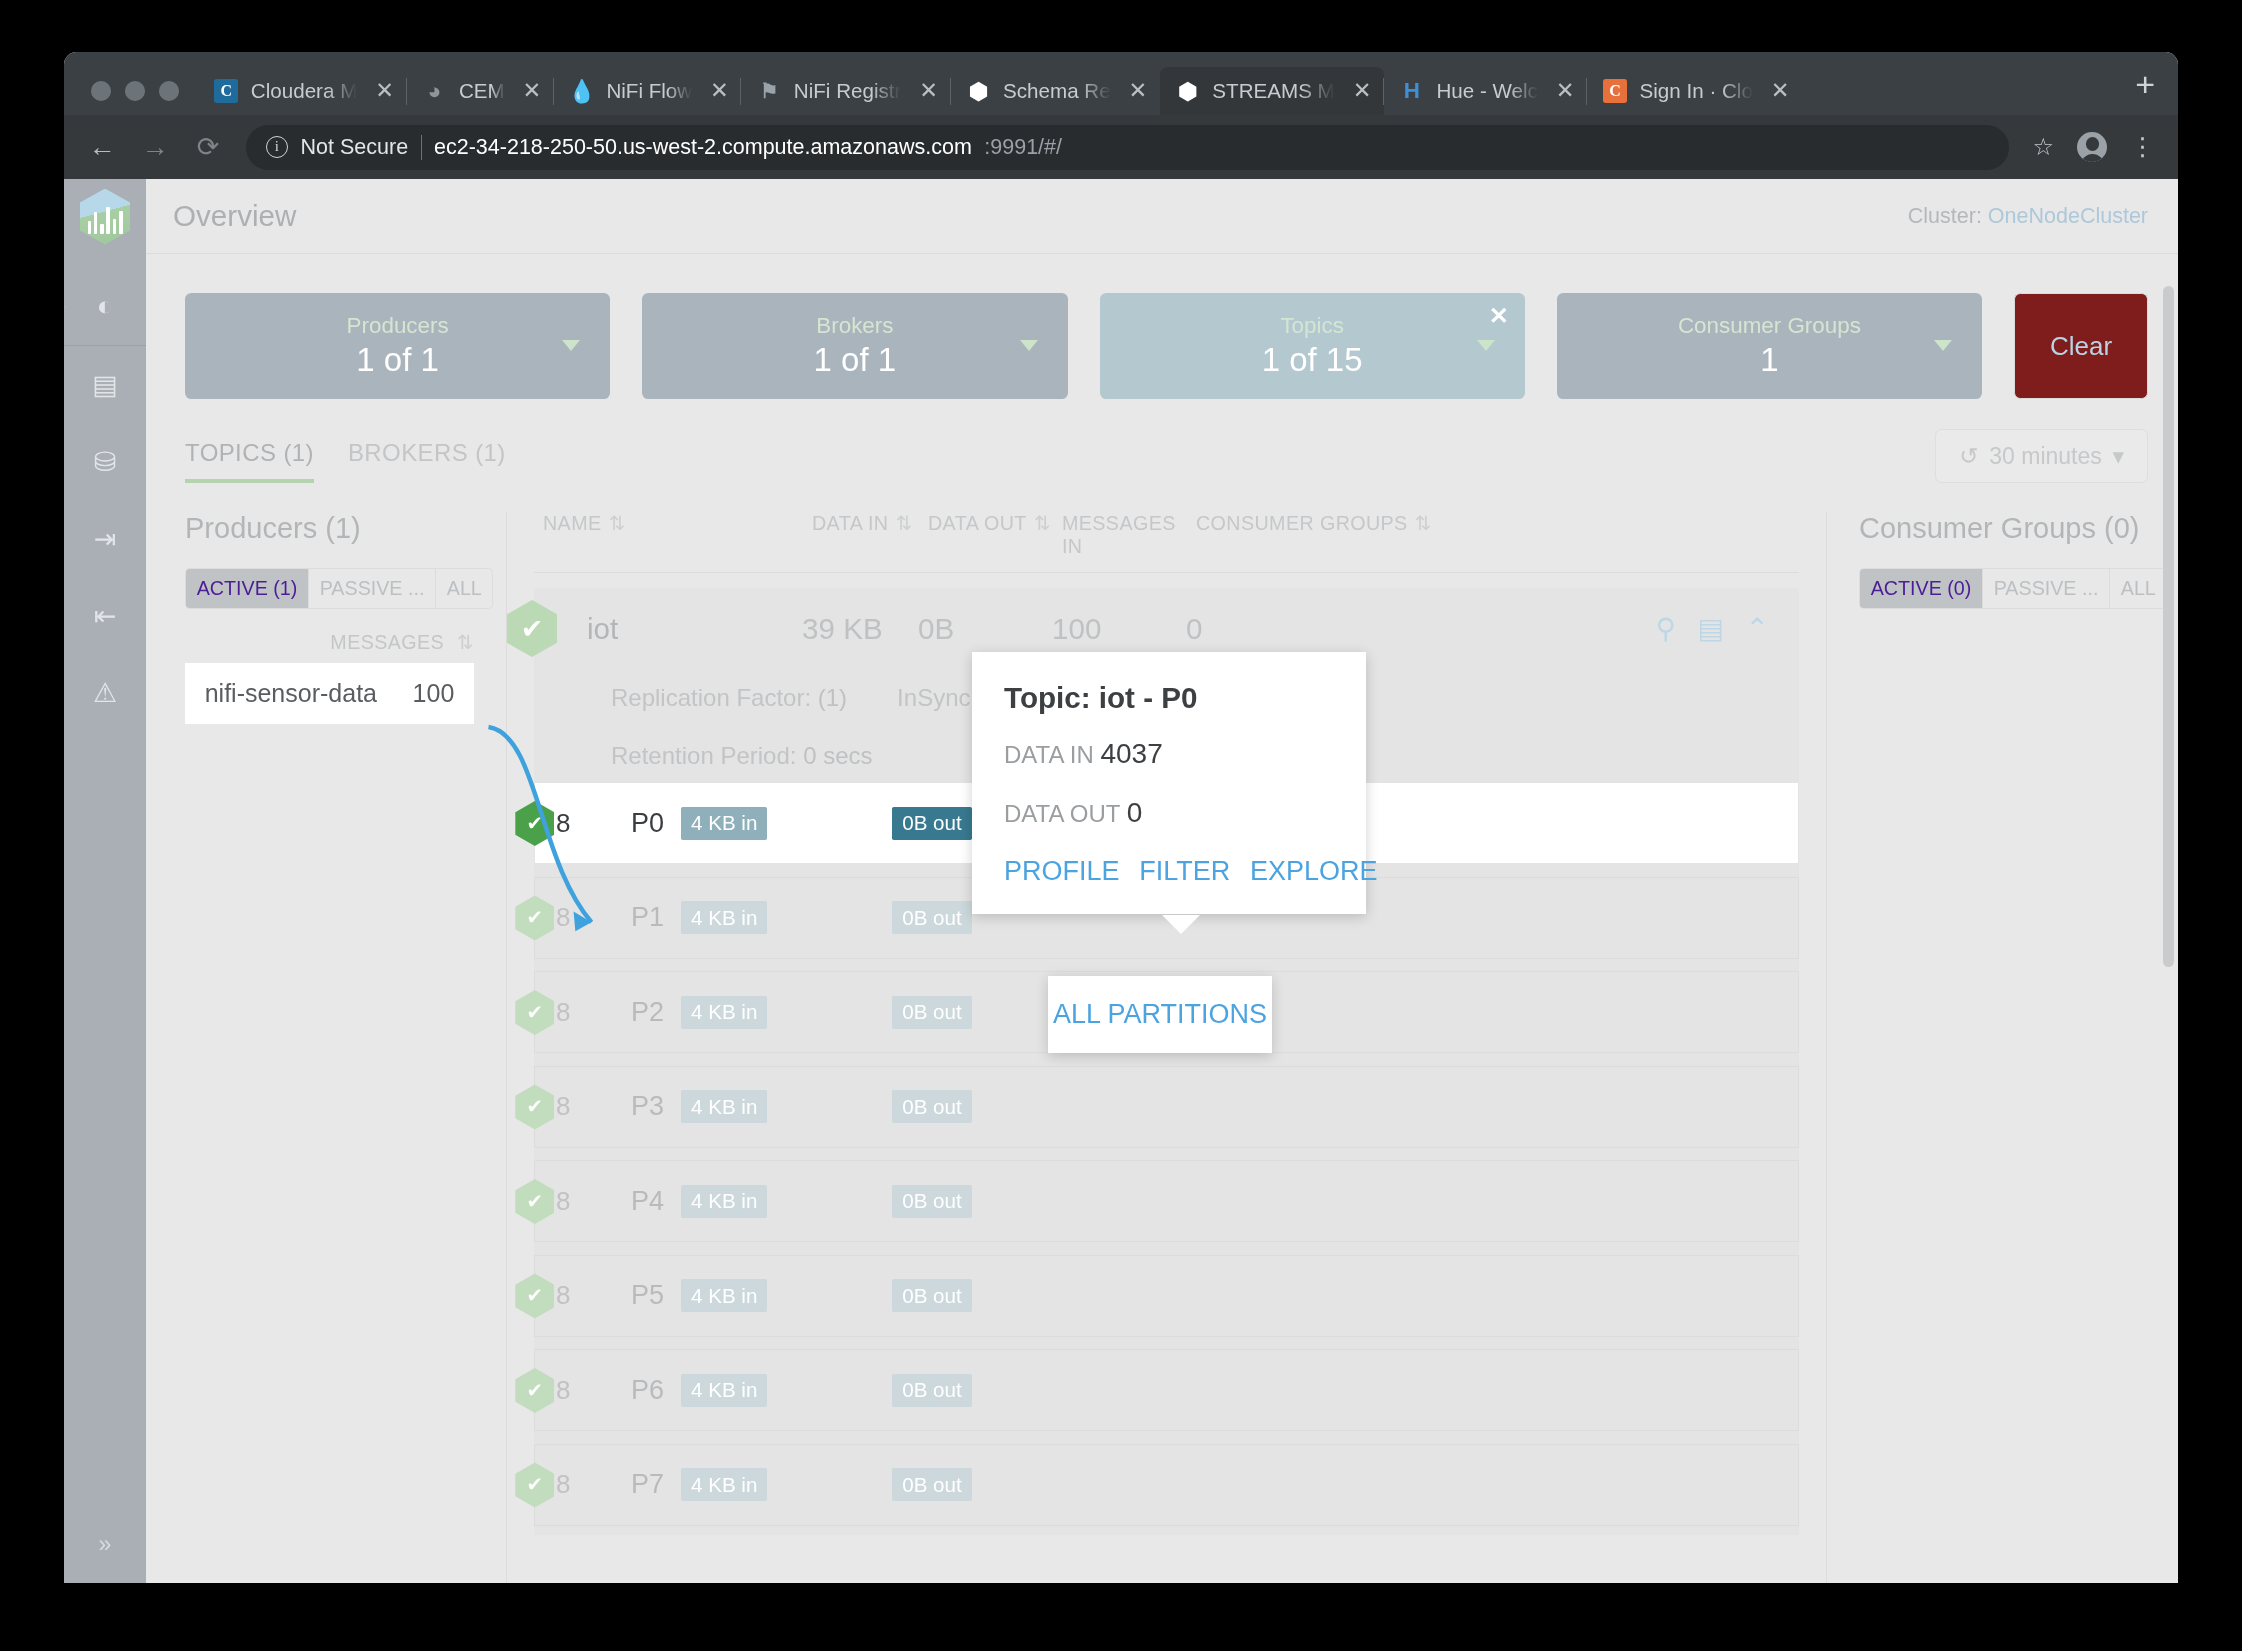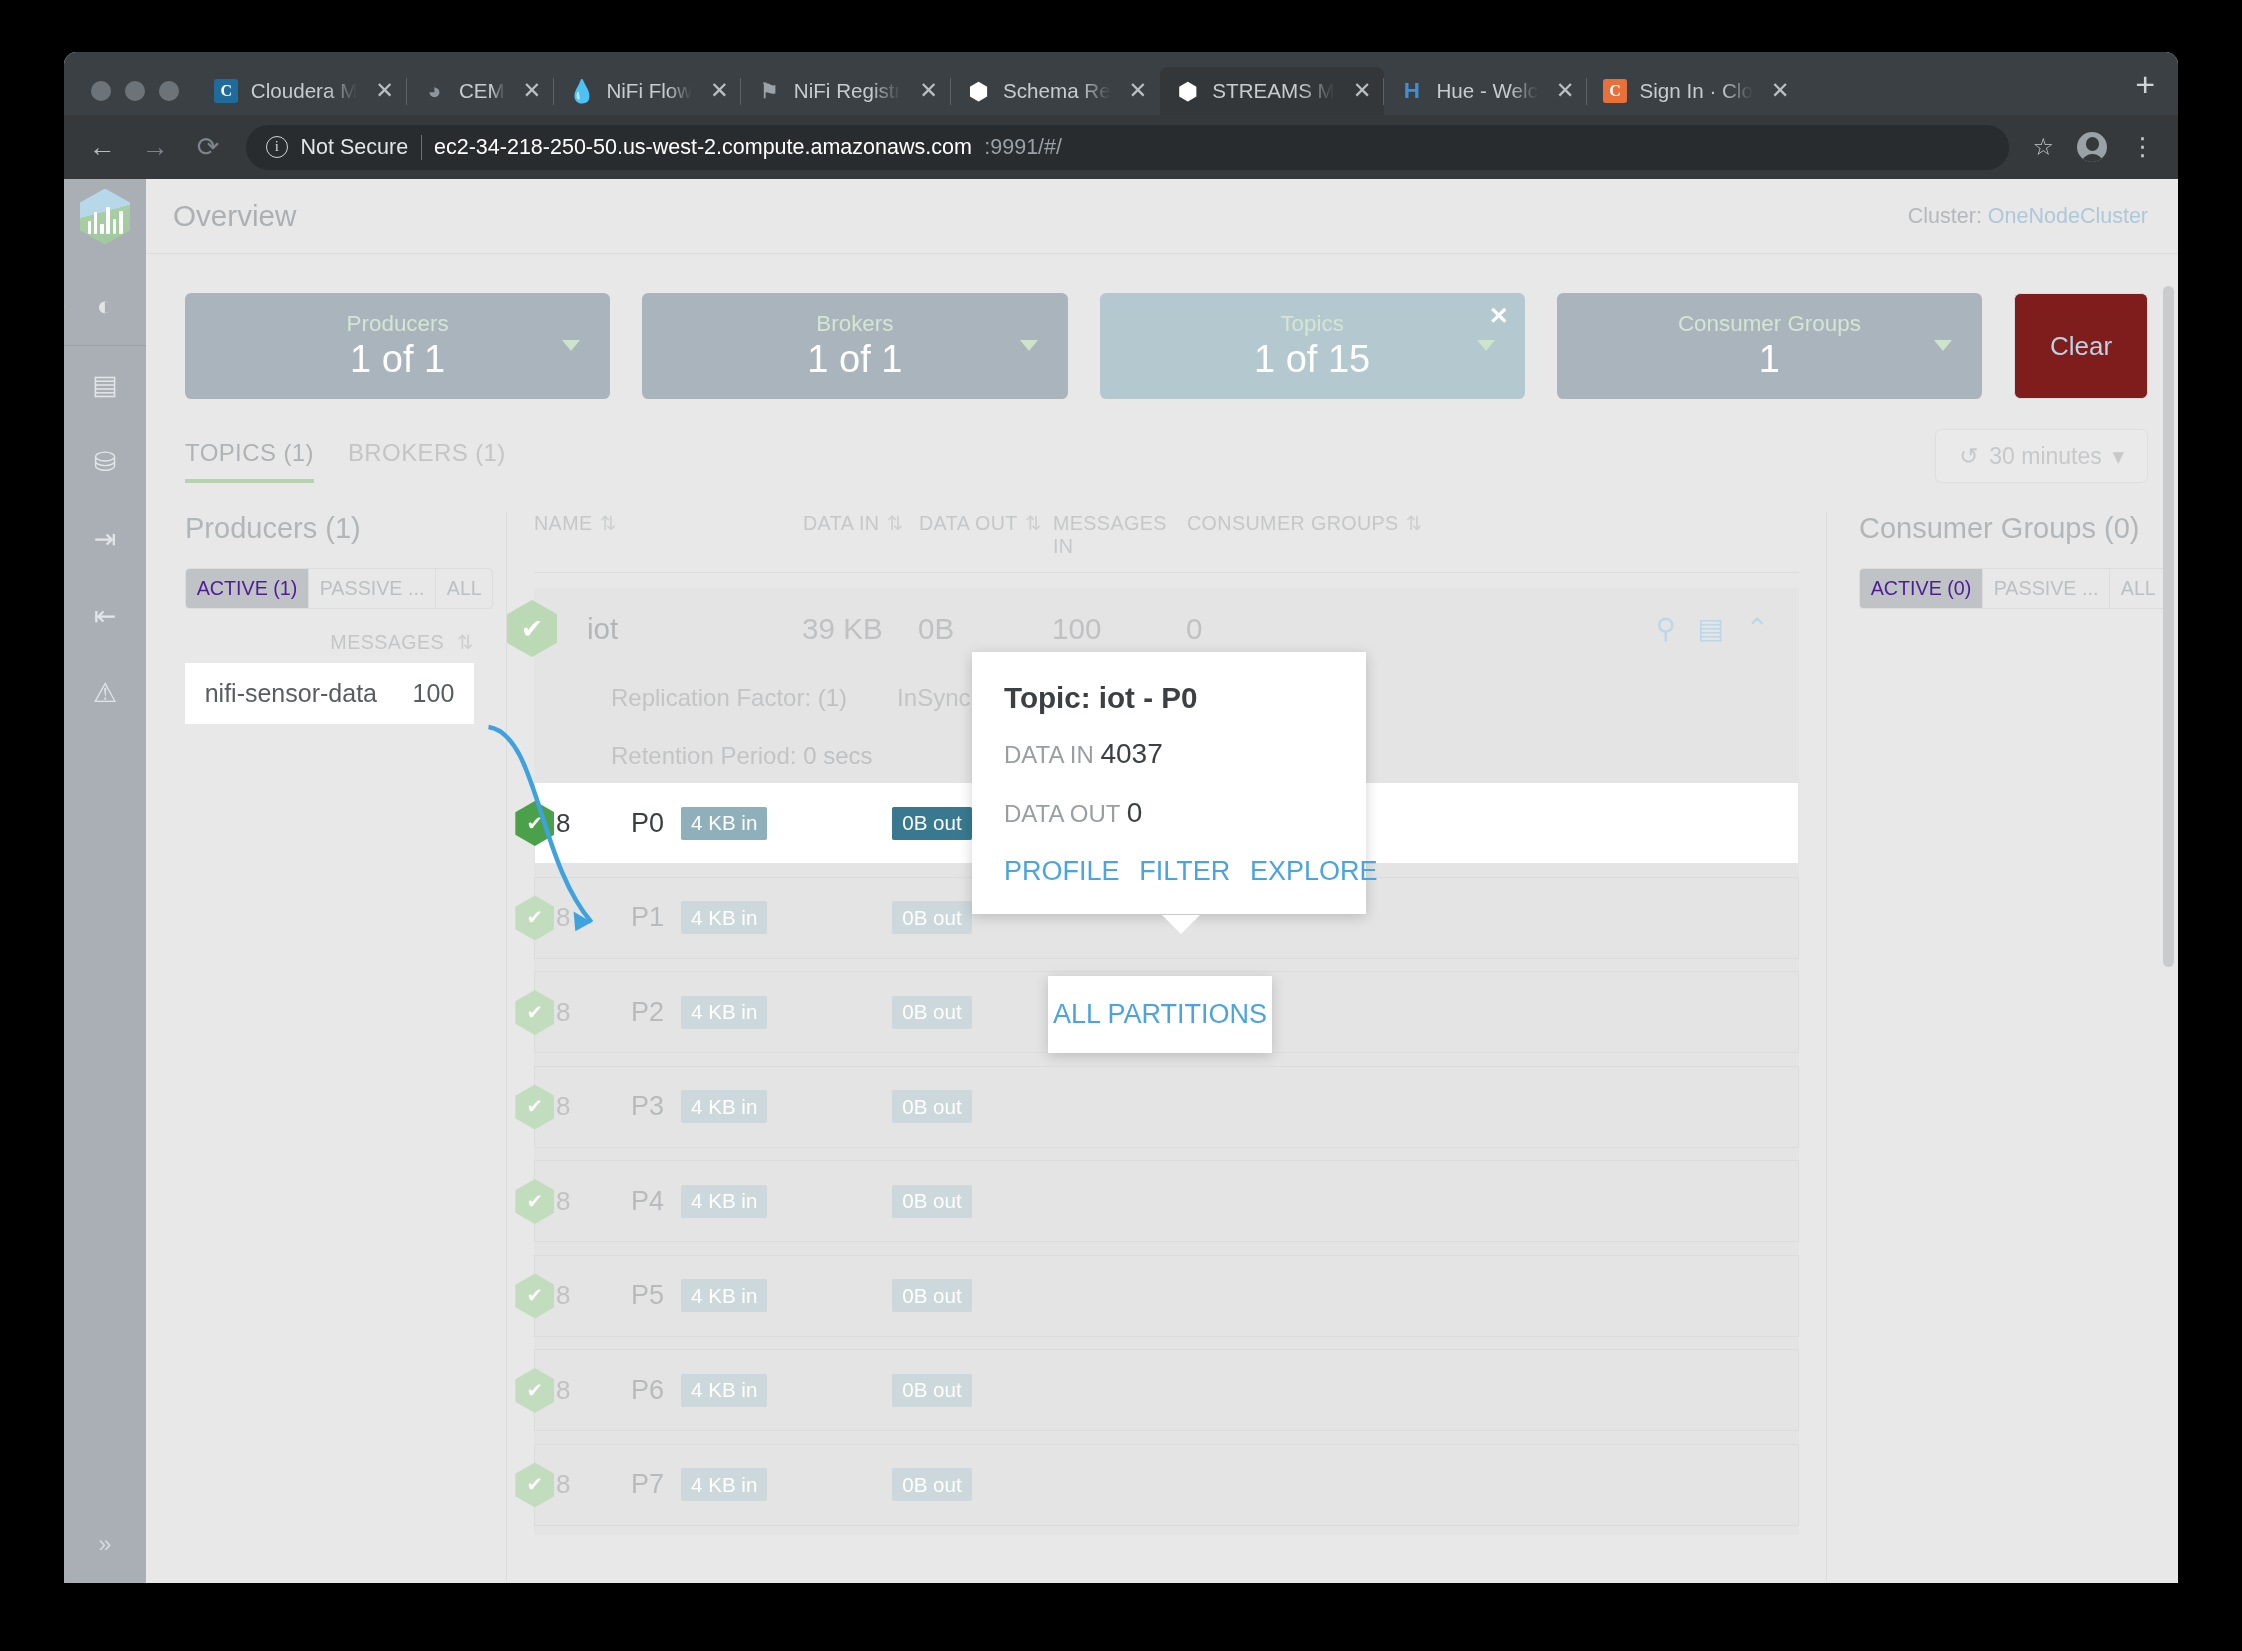--- a/index.html
+++ b/index.html
@@ -137,21 +137,21 @@
   .cluster b { font-weight: normal; color: #adc8d9; }
 
   .filters { display: flex; gap: 32px; padding: 39px 30px 0 39px; align-items: stretch; }
   .fcard {
     flex: 1; height: 106px; border-radius: 6.3px; position: relative;
     display: flex; flex-direction: column; align-items: center; justify-content: center;
     background: #aab4bc; color: #fff;
   }
   .fcard.selected { background: #b4c8d0; }
   .fcard-label { font-size: 22.4px; color: #d4e6d2; margin-bottom: 1.8px; }
-  .fcard-value { font-size: 38px; color: #fff; }
+  .fcard-value { font-size: 33px; color: #fff; }
   .fcard-caret {
     position: absolute; right: 30px; top: 47px;
     width: 0; height: 0; border-left: 9px solid transparent;
     border-right: 9px solid transparent; border-top: 11.6px solid #cde3ca;
   }
   .fcard-x { position: absolute; right: 16px; top: 9px; color: #fff; font-size: 24px; font-weight: bold; }
   .clearbtn {
     width: 134px; border: 0.9px solid #dcdcdc; border-radius: 6.3px; background: #7f1d1d;
     display: flex; align-items: center; justify-content: center;
     color: #b9d3e4; font-size: 26px;
@@ -184,21 +184,21 @@
     background: #fff; margin-top: 9px; padding: 16px 19.7px;
     display: flex; justify-content: space-between; align-items: center;
     font-size: 25px; color: #5a5d60; position: relative; z-index: 5;
   }
 
   .pane-main { flex: 1; min-width: 0; padding: 0 27px; position: relative; }
   .thead {
     display: flex; font-size: 19.7px; color: #c5c7c9; letter-spacing: 0.4px;
     padding: 0 0 14.3px 0; border-bottom: 0.9px solid #dcdcdc;
   }
-  .th-name { flex: 0 0 269px; }
+  .th-name { flex: 0 0 269px; margin-left: 9px; }
   .th-din { flex: 0 0 116px; }
   .th-dout { flex: 0 0 134px; }
   .th-min { flex: 0 0 134px; }
   .th-cg { flex: 1; }
   .sortic { display: inline-block; margin-left: 7.2px; color: #cdcfd1; }
 
   .topiccard { background: #e4e4e4; margin-top: 14.3px; padding-bottom: 9px; }
   .topicrow { display: flex; align-items: center; height: 82px; position: relative; }
   .hexbadge {
     width: 50px; height: 57px; flex: 0 0 50px; margin-left: -27px;

